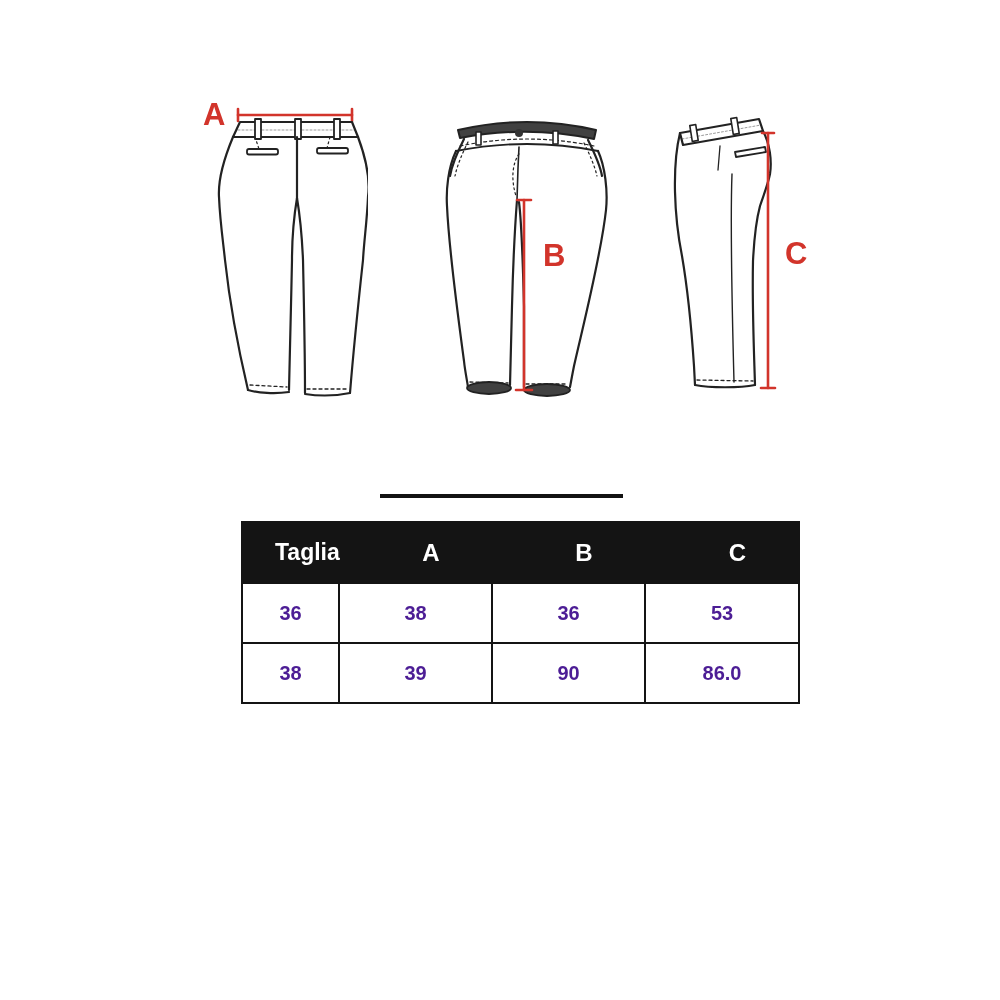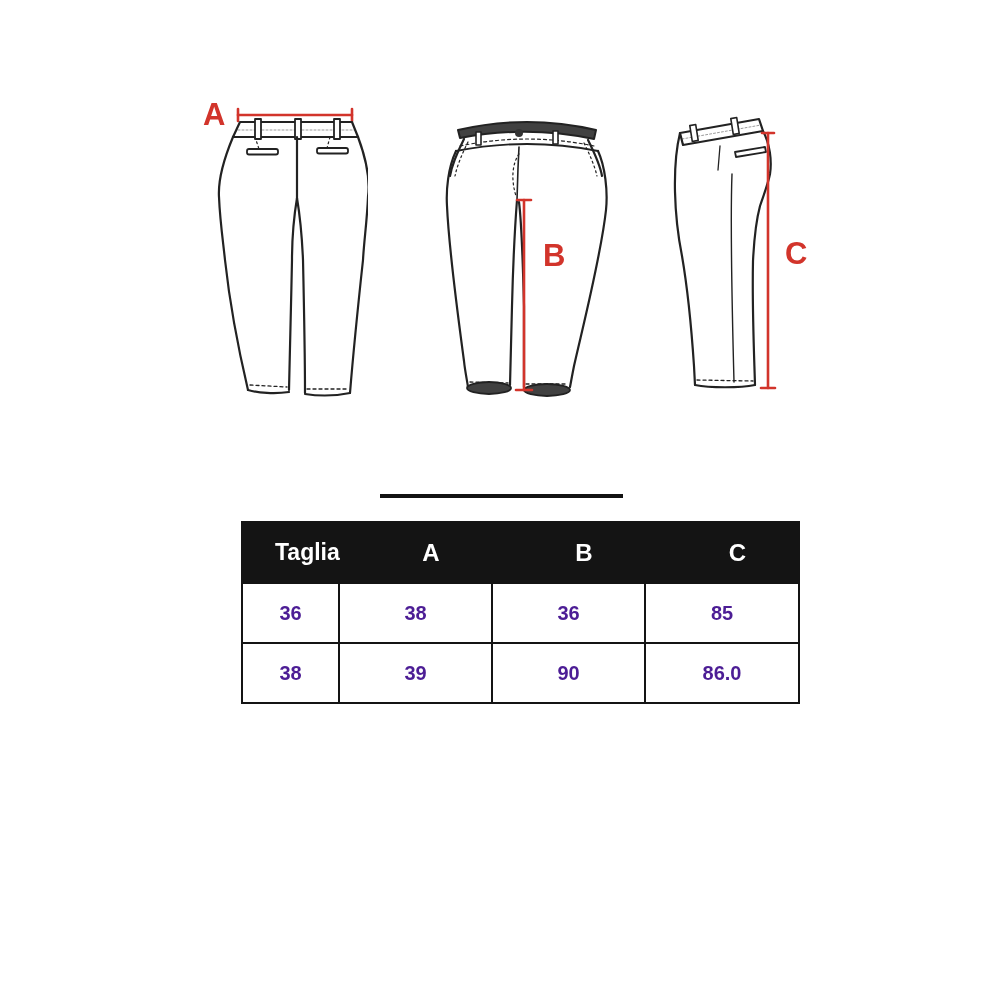--- a/index.html
+++ b/index.html
@@ -162,21 +162,21 @@
         <th class="col-letter">A</th>
         <th class="col-letter">B</th>
         <th class="col-letter">C</th>
       </tr>
     </thead>
     <tbody>
       <tr>
         <td>36</td>
         <td>38</td>
         <td>36</td>
-        <td>85</td>
+        <td>53</td>
       </tr>
       <tr>
         <td>38</td>
         <td>39</td>
         <td>90</td>
         <td>86.0</td>
       </tr>
     </tbody>
   </table>
 

